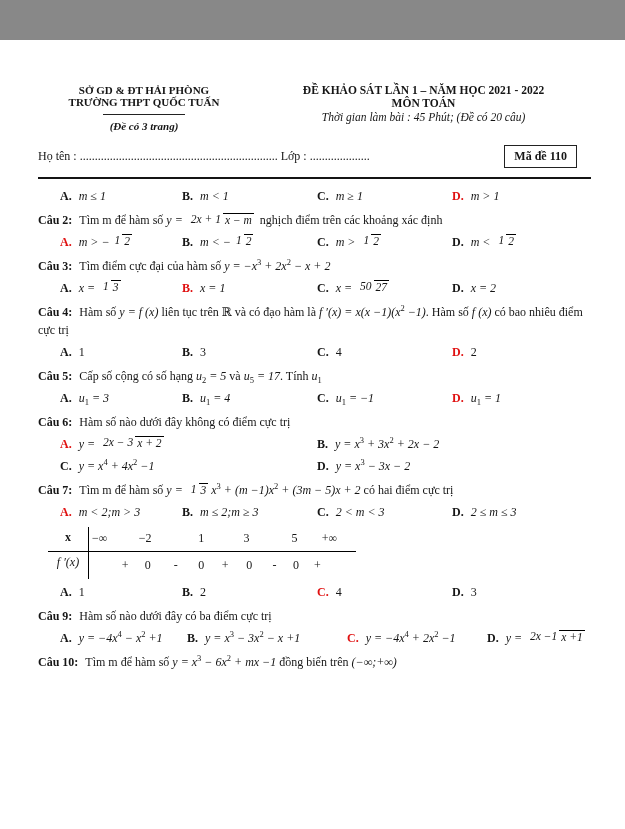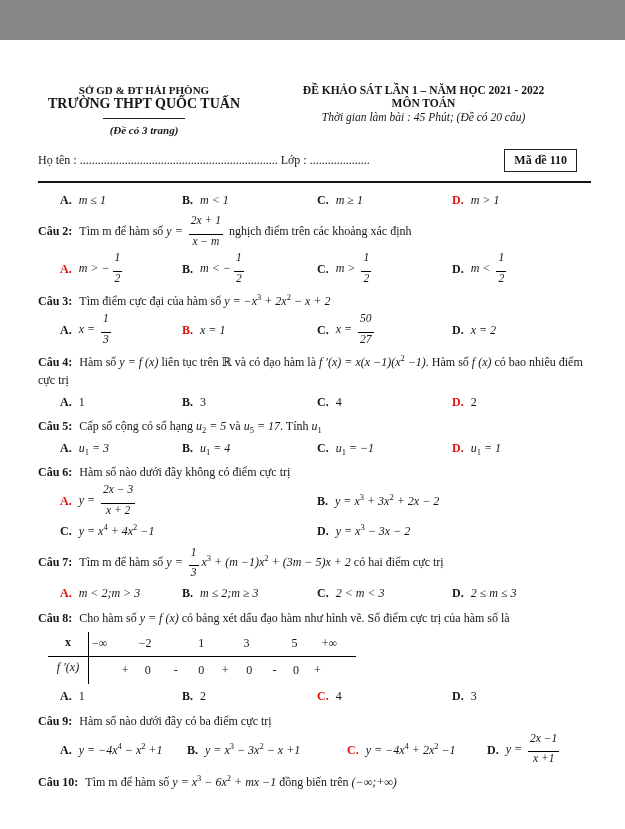--- a/index.html
+++ b/index.html
@@ -7,39 +7,39 @@
     width:625px;height:829px;box-sizing:border-box;position:relative;
     background:#ffffff;color:#161616;
     padding:44px 34px 0 38px;overflow:hidden;
     font-family:"Liberation Serif","DejaVu Serif",serif;font-size:12px;margin-top:40px;
   }
   
   .header{display:flex;}
   .header-left{width:212px;text-align:center;}
   .header-right{flex:1;text-align:center;padding-left:6px;}
   .h-b1{font-weight:bold;font-size:11px;}
-  .h-b2{font-weight:bold;font-size:14px;}
+  .h-b2{font-weight:bold;font-size:11px;}
   .underline-rule{width:82px;border-top:1.6px solid #222;margin:6px auto 5px auto;height:0;}
   .h-bi{font-weight:bold;font-style:italic;font-size:11px;}
   .h-rt1{font-weight:bold;font-size:11.5px;}
   .h-rt2{font-weight:bold;font-size:11.5px;margin-top:1px;}
   .h-ri{font-style:italic;font-size:11.5px;margin-top:2px;}
   .name-row{display:flex;align-items:center;margin-top:13px;}
   .name-line{font-size:12px;white-space:nowrap;overflow:hidden;max-width:420px;}
   .code-box{margin-left:auto;margin-right:14px;border:1.7px solid #222;padding:3px 9px;font-weight:bold;font-size:12px;}
   .thick-rule{border-top:2.6px solid #141414;margin-top:9px;height:0;}
   
   #questions{margin-top:7px;line-height:1.5;}
   .question{margin-top:6px;}
   .qlabel{font-weight:bold;margin-right:7px;}
   .mi{font-style:italic;}
   sup{font-size:8.5px;line-height:0;}
   sub{font-size:8.5px;line-height:0;}
-  .frac{display:inline-flex;flex-direction:column;text-align:center;font-style:italic;
-        font-size:11.5px;line-height:1.18;vertical-align:middle;margin:0 3px;position:relative;top:-1px;gap:6px;}
+  .frac{display:inline-flex;flex-direction:row;text-align:center;font-style:italic;
+        font-size:11.5px;line-height:1.18;vertical-align:middle;margin:0 3px;position:relative;top:-1px;}
   .frac .den{border-top:1px solid #000;padding:0 2px;}
   .frac .num{padding:0 2px;}
   .options{display:grid;padding-left:22px;margin-top:3px;margin-bottom:1px;}
   .options.row{grid-template-columns:122px 135px 135px 1fr;}
   .options.row9{grid-template-columns:127px 160px 140px 1fr;}
   .options.grid2{grid-template-columns:257px 1fr;row-gap:3px;}
   .option{display:flex;align-items:center;min-height:19px;}
   .letter{font-weight:bold;margin-right:7px;}
   .letter.correct{color:var(--red,#e01010);}
   
@@ -249,21 +249,20 @@
             <span class="letter">C.</span>
             <span class="oc"><span class="mi">2 &lt; m &lt; 3</span></span>
           </div>
           <div class="option">
             <span class="letter">D.</span>
             <span class="oc"><span class="mi">2 ≤ m ≤ 3</span></span>
           </div>
         </div>
       </div>
       <div class="question">
-        <div class="stem"><span class="qlabel">Câu 8:</span><span class="oc"><span>Cho hàm số </span><span class="mi">y = f (x)</span><span> có bảng xét dấu đạo hàm như hình vẽ. Số điểm cực trị của hàm số là</span></span></div>
         <div class="sign-table">
           <div class="st-row st-top">
             <span class="st-h st-x">x</span>
             <span class="st-vals">
               <span class="st-item" style="left: 4%;">−∞</span>
               <span class="st-item" style="left: 21%;">−2</span>
               <span class="st-item" style="left: 42%;">1</span>
               <span class="st-item" style="left: 59%;">3</span>
               <span class="st-item" style="left: 77%;">5</span>
               <span class="st-item" style="left: 90%;">+∞</span>

